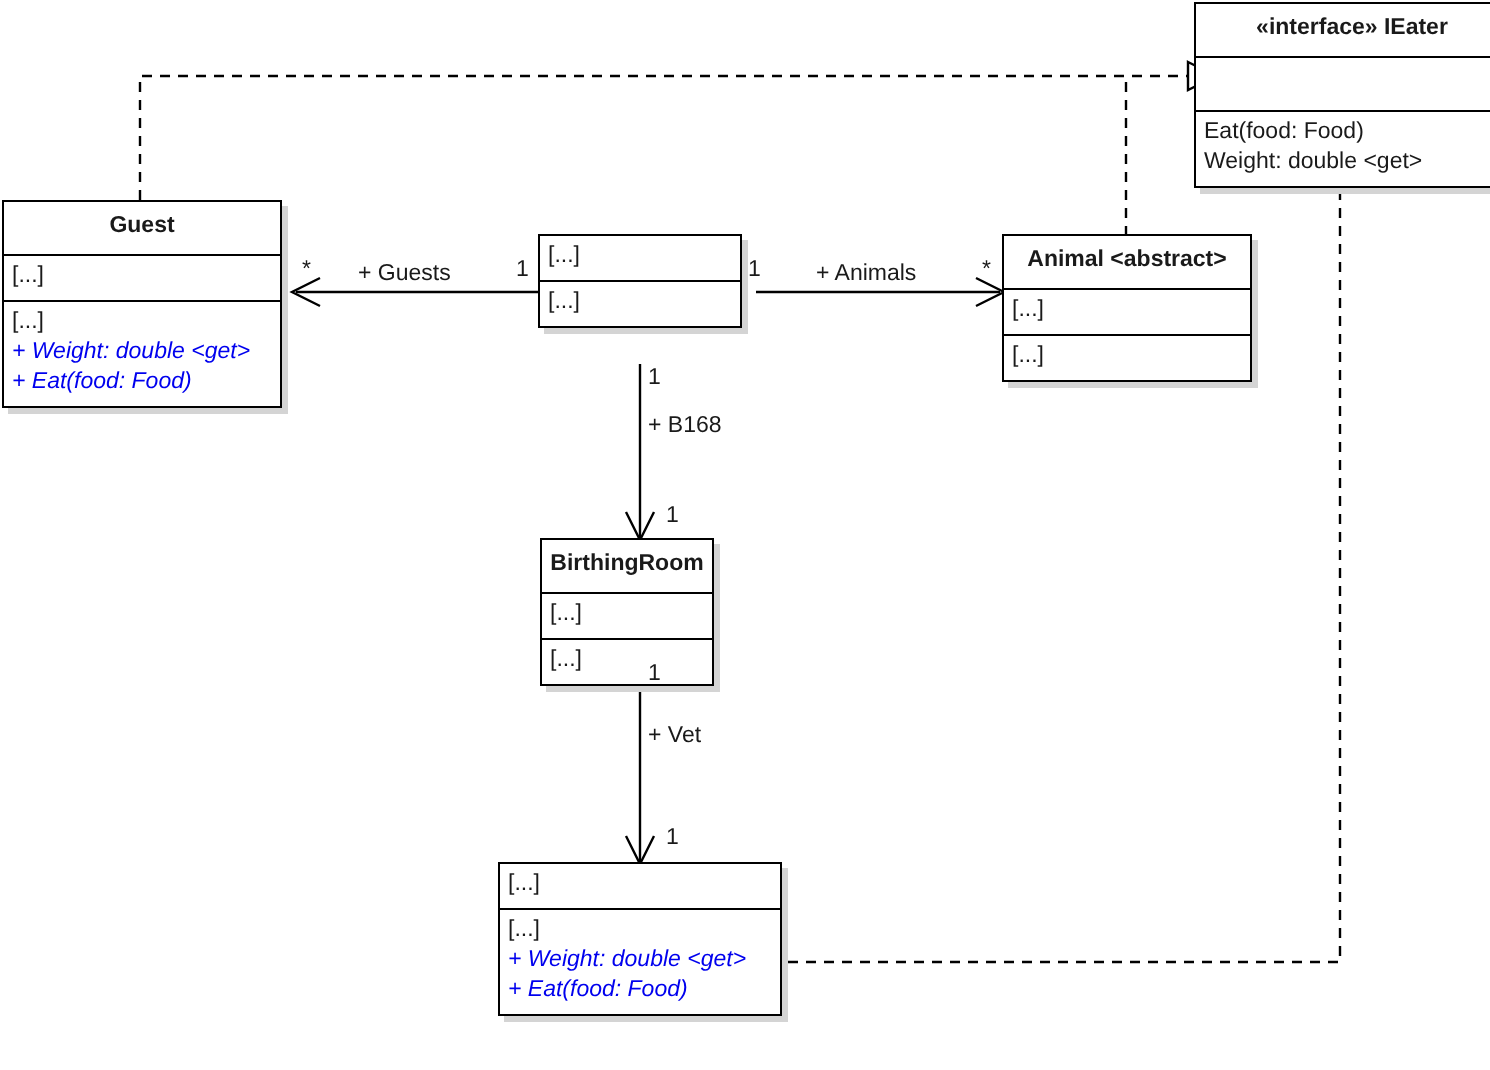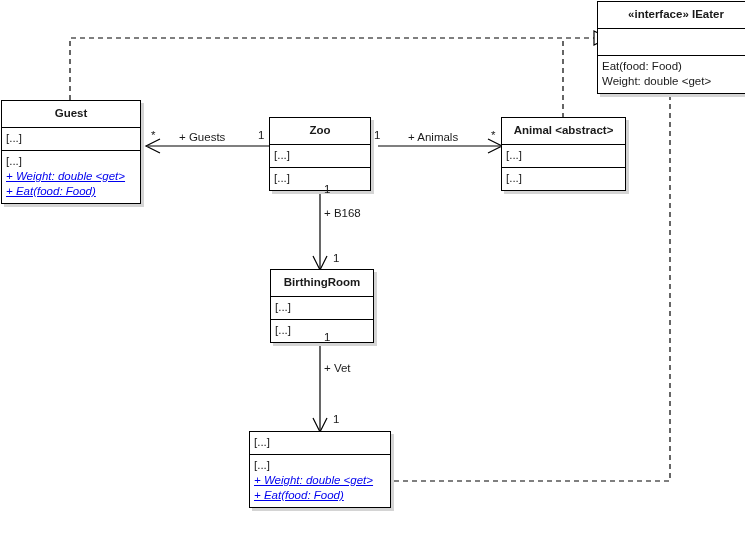--- a/index.html
+++ b/index.html
@@ -55,21 +55,20 @@
   }
   .uml-class .member {
     font-size: 11.5px;
     line-height: 15px;
     color: #1a1a1a;
     white-space: nowrap;
   }
   .uml-class .member.iface {
     color: #0000ee;
     font-style: italic;
-    text-decoration: underline;
   }
 
   
   .edge-label {
     position: absolute;
     font-size: 11.5px;
     color: #1a1a1a;
     white-space: nowrap;
     z-index: 4;
   }
@@ -138,40 +137,39 @@
       <div class="member">[...]</div>
     </div>
     <div class="compartment last">
       <div class="member">[...]</div>
       <div class="member iface">+ Weight: double &lt;get&gt;</div>
       <div class="member iface">+ Eat(food: Food)</div>
     </div>
   </div>
 
   <div class="uml-class" style="left:269px; top:117px; width:102px;">
-    <div class="cname">Zoo</div>
     <div class="compartment">
       <div class="member">[...]</div>
     </div>
     <div class="compartment last">
       <div class="member">[...]</div>
     </div>
   </div>
 
   <div class="uml-class" style="left:501px; top:117px; width:125px;">
     <div class="cname">Animal &lt;abstract&gt;</div>
     <div class="compartment">
       <div class="member">[...]</div>
     </div>
     <div class="compartment last">
       <div class="member">[...]</div>
     </div>
   </div>
 
-  <div class="uml-class" style="left:270px; top:269px; width:104px;">
+  <div class="uml-class" style="left:270px; top:269px; width:87px;">
     <div class="cname">BirthingRoom</div>
     <div class="compartment">
       <div class="member">[...]</div>
     </div>
     <div class="compartment last">
       <div class="member">[...]</div>
     </div>
   </div>
 
   <div class="uml-class" style="left:249px; top:431px; width:142px;">

